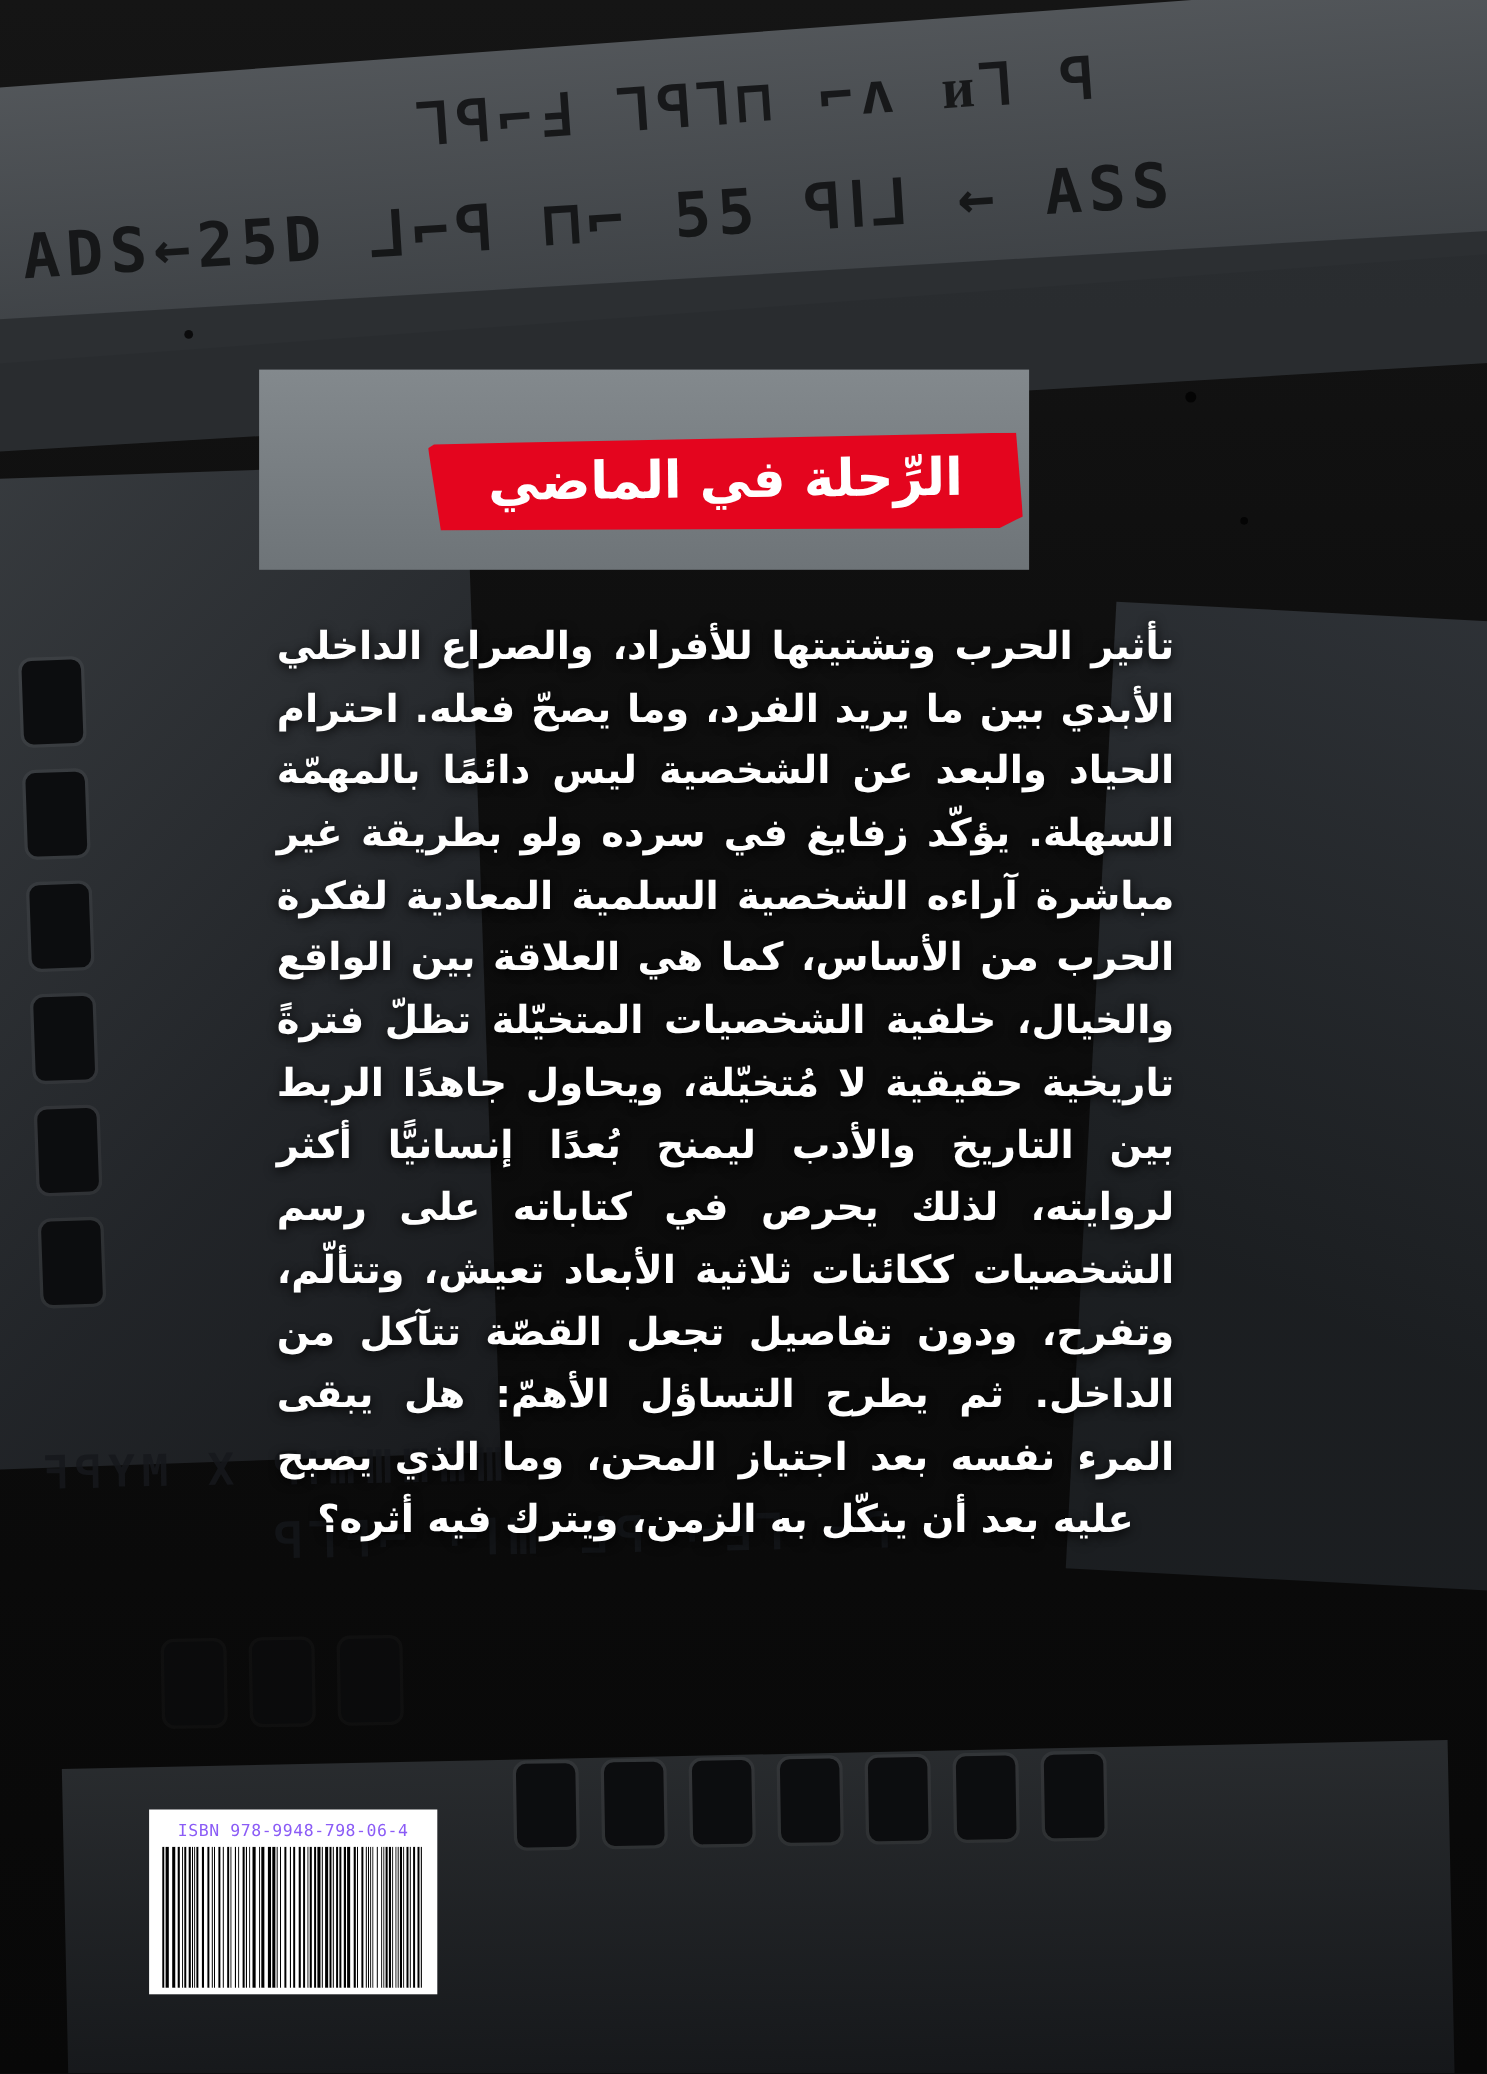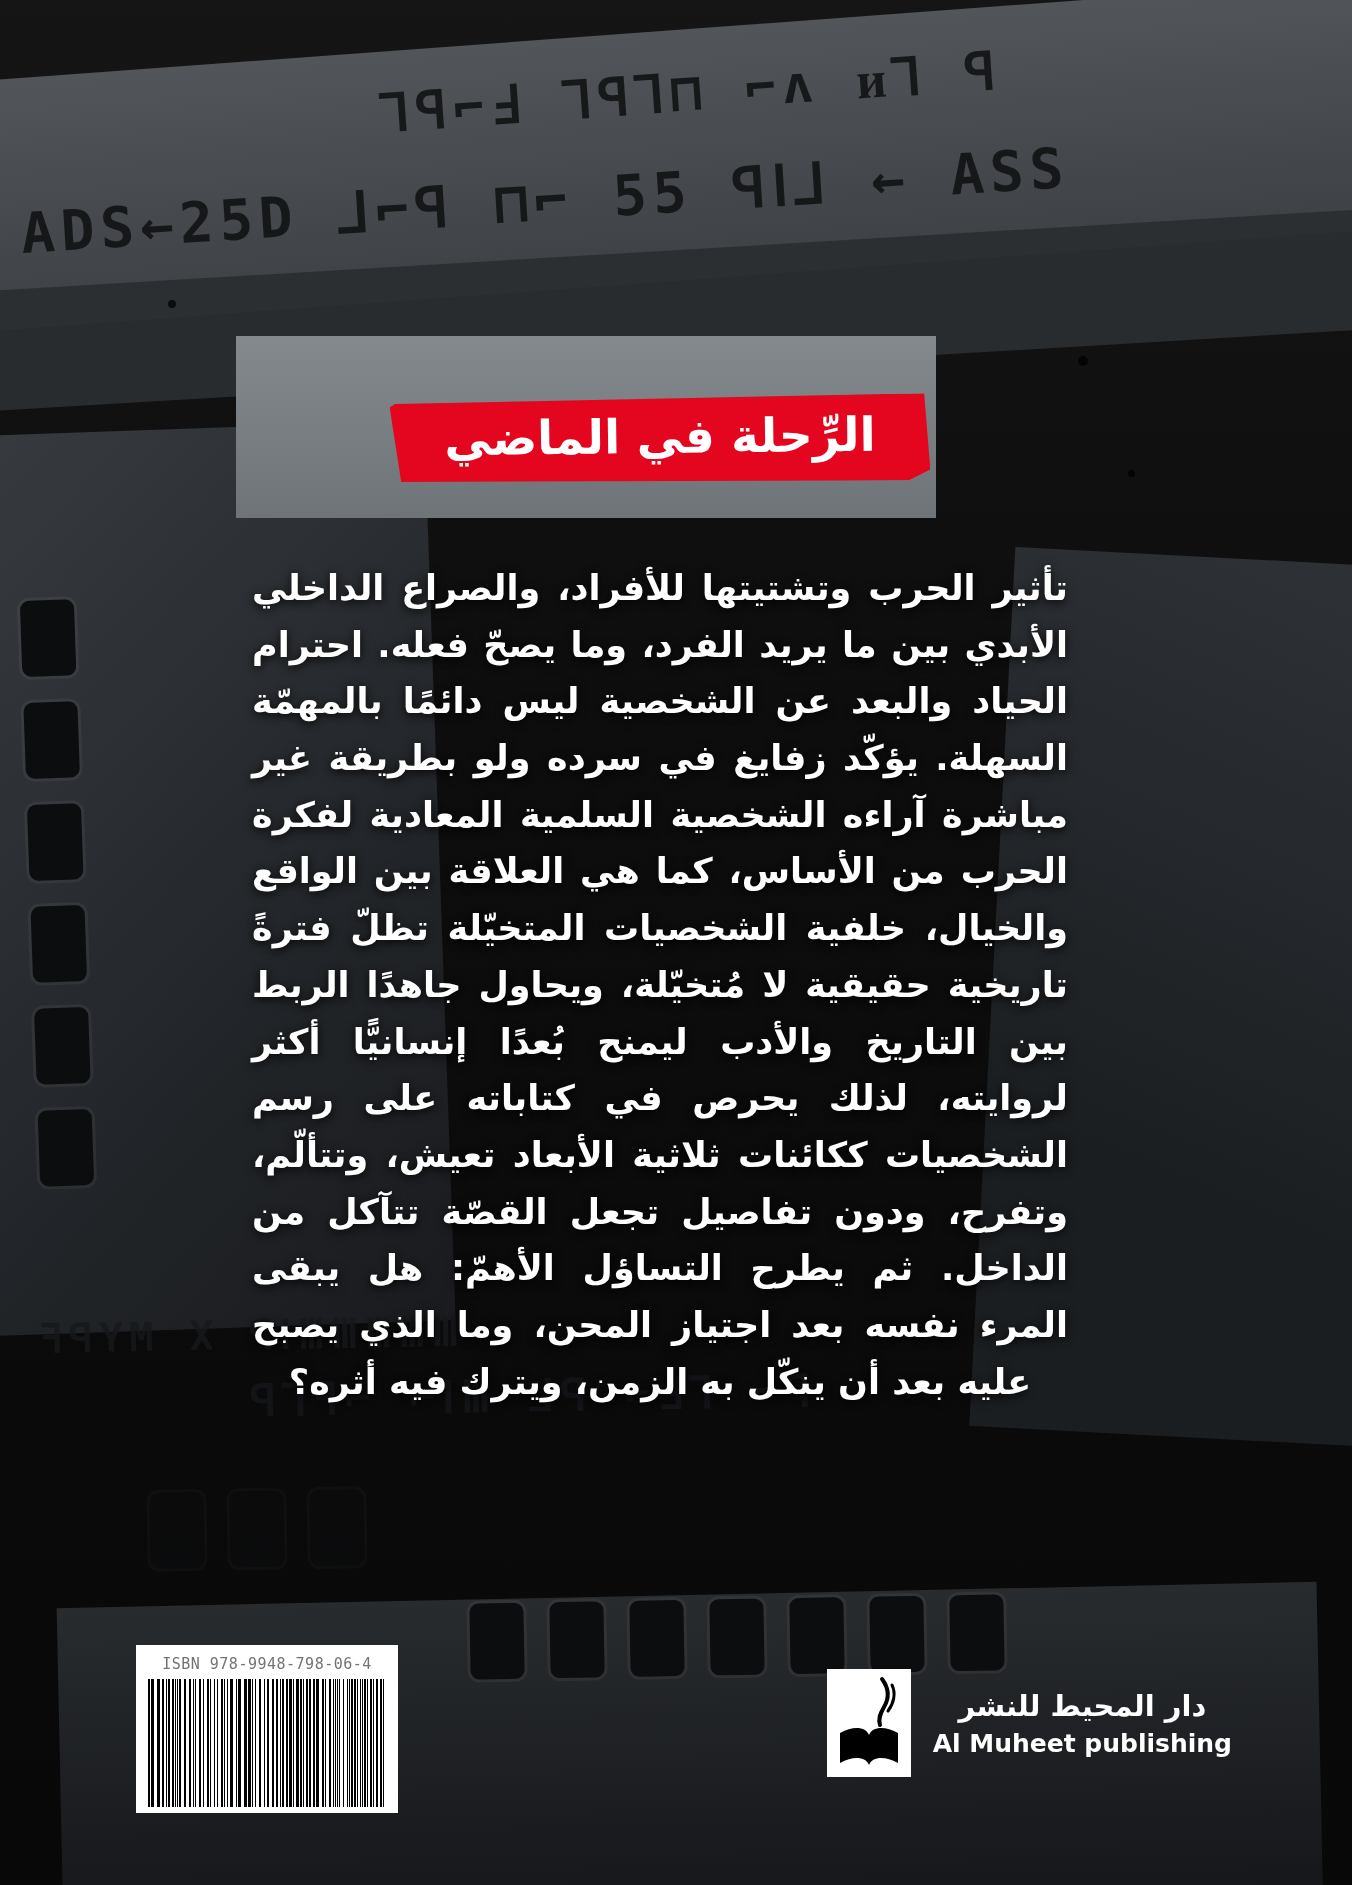--- a/index.html
+++ b/index.html
@@ -161,21 +161,21 @@
     left: 136px;
     bottom: 72px;
     width: 262px;
     background: #ffffff;
     padding: 10px 12px 6px;
     box-sizing: border-box;
   }
   .barcode-isbn {
     font-family: "DejaVu Sans Mono", monospace;
     font-size: 15px;
-    color: #737373;
+    color: #8b5cf6;
     text-align: center;
     letter-spacing: 0.5px;
     margin-bottom: 6px;
     direction: ltr;
   }
   .barcode-bars {
     height: 128px;
     display: flex;
     align-items: stretch;
     gap: 0;
@@ -428,27 +428,14 @@
         <i style="width: 1px; background: rgb(0, 0, 0);"></i>
         <i style="width: 2px; background: rgb(255, 255, 255);"></i>
         <i style="width: 2px; background: rgb(0, 0, 0);"></i>
         <i style="width: 2px; background: rgb(255, 255, 255);"></i>
         <i style="width: 2px; background: rgb(0, 0, 0);"></i>
         <i style="width: 1px; background: rgb(255, 255, 255);"></i>
         <i style="width: 1px; background: rgb(0, 0, 0);"></i>
       </div>
   </div>
 
-  <div class="publisher">
-    <div class="publisher-text">
-      <div class="pub-ar">دار المحيط للنشر</div>
-      <div class="pub-en">Al Muheet publishing</div>
-    </div>
-    <div class="pub-logo">
-      <svg width="70" height="96" viewBox="0 0 70 96" aria-hidden="true">
-        <path d="M48 4 C54 12, 56 22, 50 32 C46 39, 44 44, 46 50" fill="none" stroke="#000" stroke-width="4" stroke-linecap="round"></path>
-        <path d="M58 10 C62 18, 60 28, 54 36" fill="none" stroke="#000" stroke-width="3" stroke-linecap="round"></path>
-        <path d="M6 58 C20 50, 32 52, 35 60 C38 52, 50 50, 64 58 L64 88 C50 80, 38 82, 35 90 C32 82, 20 80, 6 88 Z" fill="#000"></path>
-      </svg>
-    </div>
-  </div>
 
 </div>
 
 </body></html>

